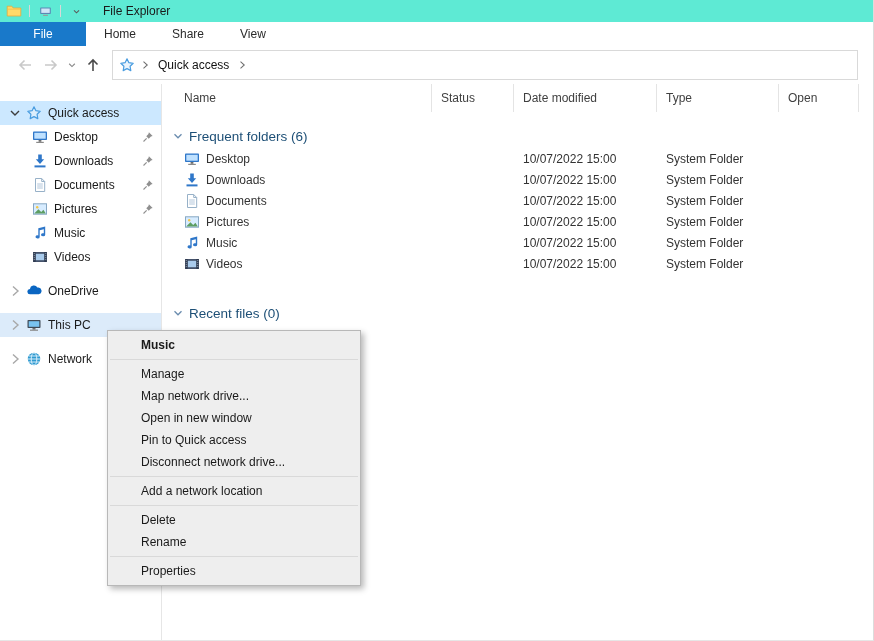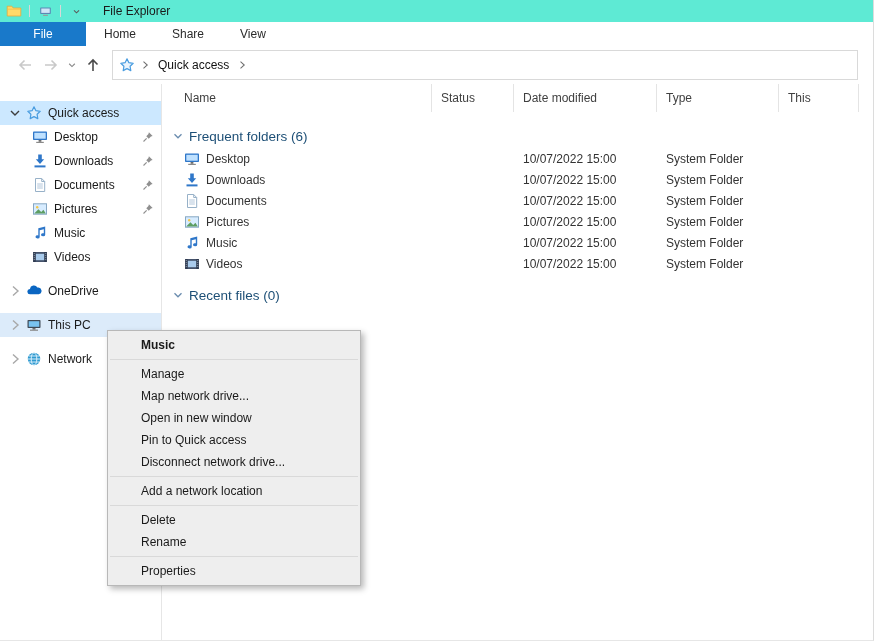--- a/index.html
+++ b/index.html
@@ -52,21 +52,21 @@
   .colheads{height:28px;display:flex;align-items:center;color:#3f3f3f}
   .col{box-sizing:border-box;height:100%;display:flex;align-items:center}
   .c-name{width:270px;padding-left:22px}
   .c-status{width:82px;padding-left:9px}
   .c-date{width:143px;padding-left:9px}
   .c-type{width:122px;padding-left:9px}
   .c-size{width:80px;padding-left:9px}
   .colheads .col{border-right:1px solid #e4e4e4}
   .group-head{display:flex;align-items:center;height:24px;margin-top:12px;padding-left:9px;color:var(--group-header-text);font-size:13.5px}
   .group-head .gchev{width:14px;height:14px;margin-right:4px}
-  .group-head.recent{margin-top:9px}
+  .group-head.recent{margin-top:27px}
   .frow{height:21px;display:flex;align-items:center;color:#333}
   .frow .col{height:100%}
   .frow .ic{width:16px;height:16px;flex:0 0 16px;margin-right:6px}
 
   
   .context-menu{position:absolute;left:107px;top:330px;width:254px;background:var(--menu-background);
     border:1px solid var(--menu-border);box-shadow:3px 3px 6px rgba(0,0,0,0.28);z-index:20;padding:3px 0;box-sizing:border-box}
   .mi{height:22px;line-height:22px;padding-left:33px;padding-right:8px;white-space:nowrap;color:#1a1a1a;cursor:default}
   .mi.default-item{font-weight:bold}
   .msep{height:1px;background:#d9d9d9;margin:3px 2px}
@@ -324,21 +324,21 @@
       <div class="col c-status">
           <span>Status</span>
         </div>
       <div class="col c-date">
           <span>Date modified</span>
         </div>
       <div class="col c-type">
           <span>Type</span>
         </div>
       <div class="col c-size">
-          <span>This</span>
+          <span>Open</span>
         </div>
     </div>
 
     <div class="group-head">
       <span class="gchev">
         <svg width="14" height="14" viewBox="0 0 16 16">
             <path d="M4 6 L8 10 L12 6" fill="none" stroke="#6a8cae" stroke-width="1.5"></path>
           </svg>
       </span>
       <span>Frequent folders (6)</span>

